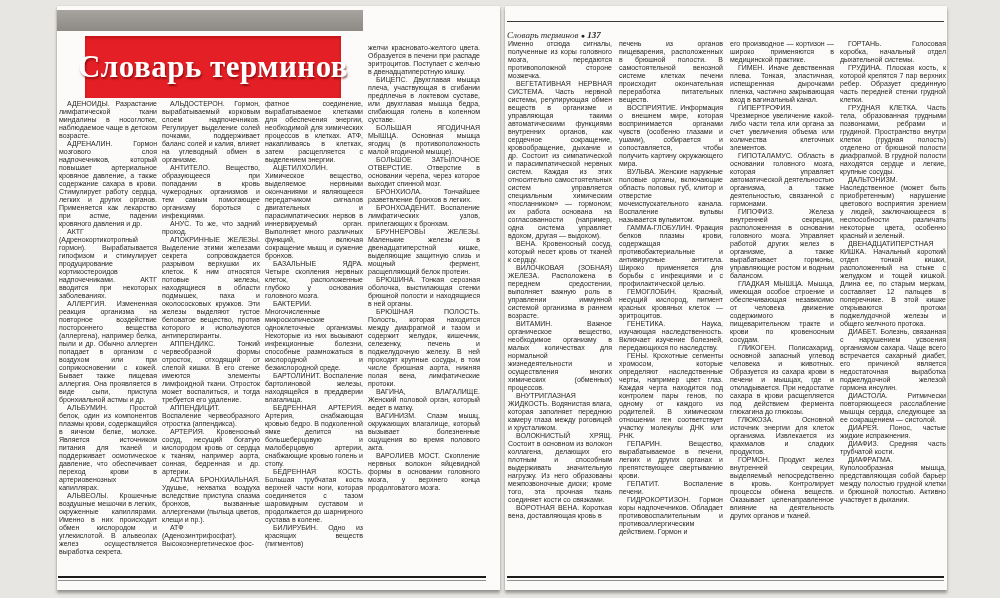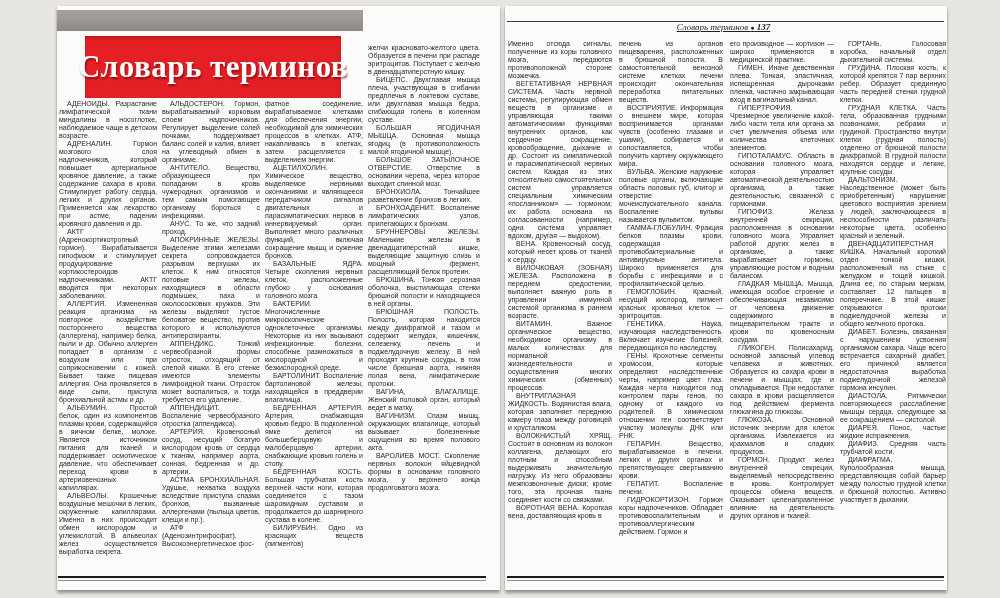--- a/index.html
+++ b/index.html
@@ -28,23 +28,23 @@
   .title-box h1{
     margin:0;font-family:"Liberation Serif",serif;font-weight:bold;
     font-size:31px;color:#ffffff;letter-spacing:.5px;
     text-shadow:1px 2px 2px rgba(80,0,0,.55);
     white-space:nowrap;
   }
 
   .running-header{
     position:absolute;left:2px;top:15px;width:437px;
     border-top:1px solid #3a3a3a;
-    text-align:center;padding:0 4px 0 0;box-sizing:border-box;
+    text-align:left;padding:8px 4px 0 0;box-sizing:border-box;
     font-family:"Liberation Serif",serif;font-style:italic;
-    font-size:9px;color:#1f1f1f;line-height:11px;text-decoration:underline;
+    font-size:9px;color:#1f1f1f;line-height:11px;
   }
   .running-header .pagenum{font-weight:bold;}
   .running-header .bullet{font-size:7px;font-style:normal;}
 
   .col{
     position:absolute;overflow:hidden;
     font-size:7px;line-height:8px;color:#272724;
     text-align:justify;
   }
   .col p{margin:0;text-indent:8px;}

